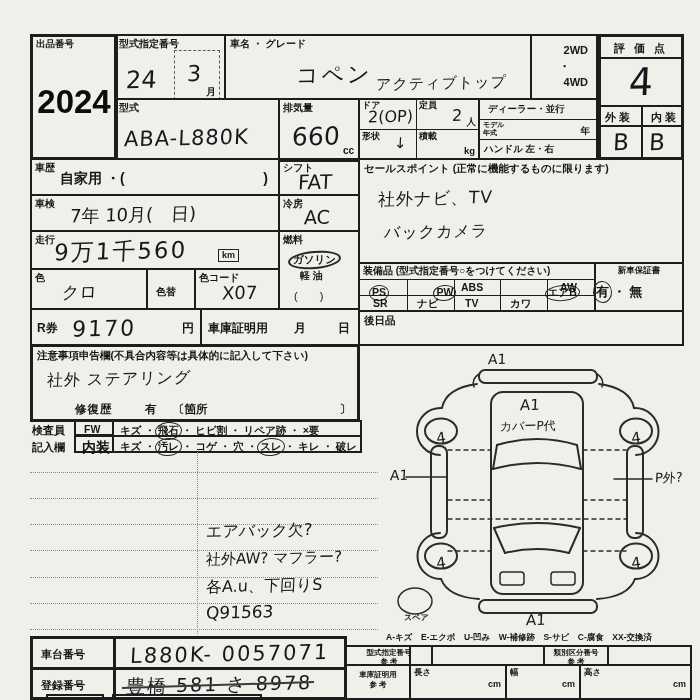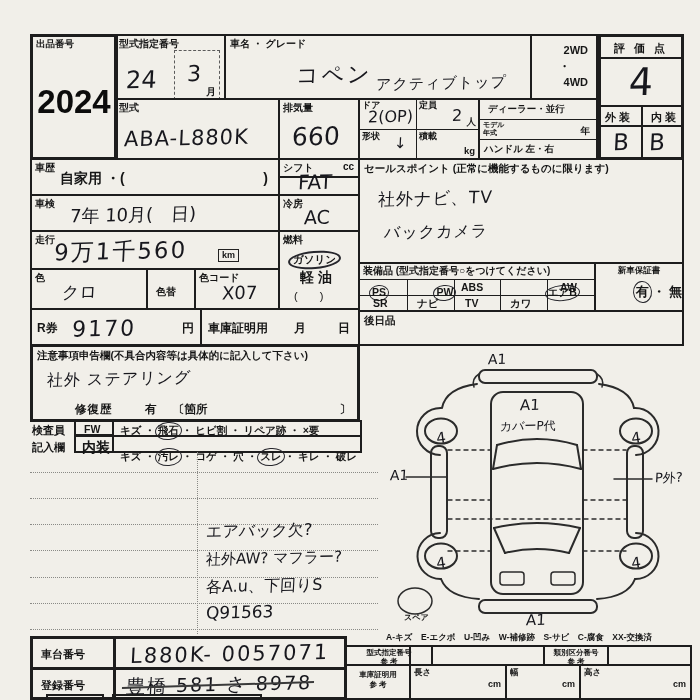--- a/index.html
+++ b/index.html
@@ -76,21 +76,21 @@
       <span class="hw" style="right:16px;top:4px;font-size:23px">B</span>
       <div style="position:absolute;left:50%;top:0;bottom:0;border-left:2px solid #1d1d1d"></div>
     </div>
   </div>
 
   <div class="c" style="left:114px;top:98px;width:166px;height:62px">
     <span class="lbl" style="left:3px;top:2px">型式</span>
     <span class="hw" style="left:8px;top:28px;font-size:21px;letter-spacing:1px">ABA-L880K</span>
   </div>
 
-  <div class="c" style="left:278px;top:98px;width:82px;height:80px">
+  <div class="c" style="left:278px;top:98px;width:82px;height:64px">
     <span class="lbl" style="left:3px;top:2px">排気量</span>
     <span class="hw" style="left:12px;top:24px;font-size:25px">660</span>
     <span class="lbl" style="right:4px;bottom:4px">cc</span>
   </div>
 
   <div class="c" style="left:358px;top:98px;width:122px;height:62px">
     <div style="position:absolute;left:0;right:0;top:29px;border-top:1.6px solid #1d1d1d"></div>
     <div style="position:absolute;left:56px;top:0;bottom:0;border-left:1.6px solid #1d1d1d"></div>
     <span class="lbl" style="left:2px;top:1px;font-size:9px">ドア</span>
     <span class="hw" style="left:8px;top:9px;font-size:16px">2(OP)</span>
@@ -133,21 +133,21 @@
   </div>
 
   <div class="c" style="left:30px;top:230px;width:250px;height:40px">
     <span class="lbl" style="left:3px;top:2px">走行</span>
     <span class="hw" style="left:22px;top:8px;font-size:23px;letter-spacing:2px">9万1千560</span>
     <span class="unitbox" style="left:186px;top:17px">km</span>
   </div>
   <div class="c" style="left:278px;top:230px;width:82px;height:80px">
     <span class="lbl" style="left:3px;top:2px">燃料</span>
     <span class="lbl circ" style="left:13px;top:17px;font-size:10.5px">ガソリン</span>
-    <span class="lbl" style="left:20px;top:38px;font-size:14px">軽 油</span>
+    <span class="lbl" style="left:20px;top:38px;font-size:10px">軽 油</span>
     <span class="lbl" style="left:14px;top:58px;font-size:11px;font-weight:normal">(　　)</span>
   </div>
 
   <div class="c" style="left:30px;top:268px;width:118px;height:42px">
     <span class="lbl" style="left:3px;top:2px">色</span>
     <span class="hw" style="left:30px;top:14px;font-size:17px">クロ</span>
   </div>
   <div class="c" style="left:146px;top:268px;width:50px;height:42px">
     <span class="lbl" style="left:8px;top:16px">色替</span>
   </div>
@@ -191,21 +191,21 @@
       <span>リペア跡</span>
       <span>・</span>
       <span>×要</span>
     </div>
   </div>
   <span class="lbl" style="left:32px;top:441px;font-size:11px">記入欄</span>
   <div class="c" style="left:74px;top:435px;width:40px;height:18px">
     <span class="lbl" style="left:6px;top:3px;font-size:14px">内装</span>
   </div>
   <div class="c" style="left:112px;top:435px;width:250px;height:18px">
-    <div style="position:absolute;left:6px;top:13px;font-size:10.5px;font-weight:bold;white-space:nowrap">
+    <div style="position:absolute;left:6px;top:3px;font-size:10.5px;font-weight:bold;white-space:nowrap">
       <span>キズ</span>
       <span>・</span>
       <span class="circ circ2">汚レ</span>
       <span>・</span>
       <span>コゲ</span>
       <span>・</span>
       <span>穴</span>
       <span>・</span>
       <span class="circ circ2">スレ</span>
       <span>・</span>
@@ -251,21 +251,21 @@
       <span class="lbl" style="left:13px;top:19px;font-size:10.5px">SR</span>
       <span class="lbl" style="left:57px;top:19px;font-size:10.5px">ナビ</span>
       <span class="lbl" style="left:105px;top:19px;font-size:10.5px">TV</span>
       <span class="lbl" style="left:150px;top:19px;font-size:10.5px">カワ</span>
       <span class="lbl" style="left:200px;top:19px;font-size:10.5px"></span>
     </div>
   </div>
 
   <div class="c" style="left:594px;top:262px;width:90px;height:50px">
     <div style="position:absolute;left:0;right:0;top:1px;text-align:center;font-weight:bold;font-size:8.5px">新車保証書</div>
-    <div style="position:absolute;left:0;right:0;top:19px;text-align:right;font-weight:bold;font-size:13px">
+    <div style="position:absolute;left:0;right:0;top:19px;text-align:left;font-weight:bold;font-size:13px">
       <span class="circ circ2">有</span>
       <span>・</span>
       <span>無</span>
     </div>
   </div>
 
   <div class="c" style="left:358px;top:310px;width:326px;height:36px">
     <span class="lbl" style="left:4px;top:3px;font-size:10.5px">後日品</span>
   </div>
 

